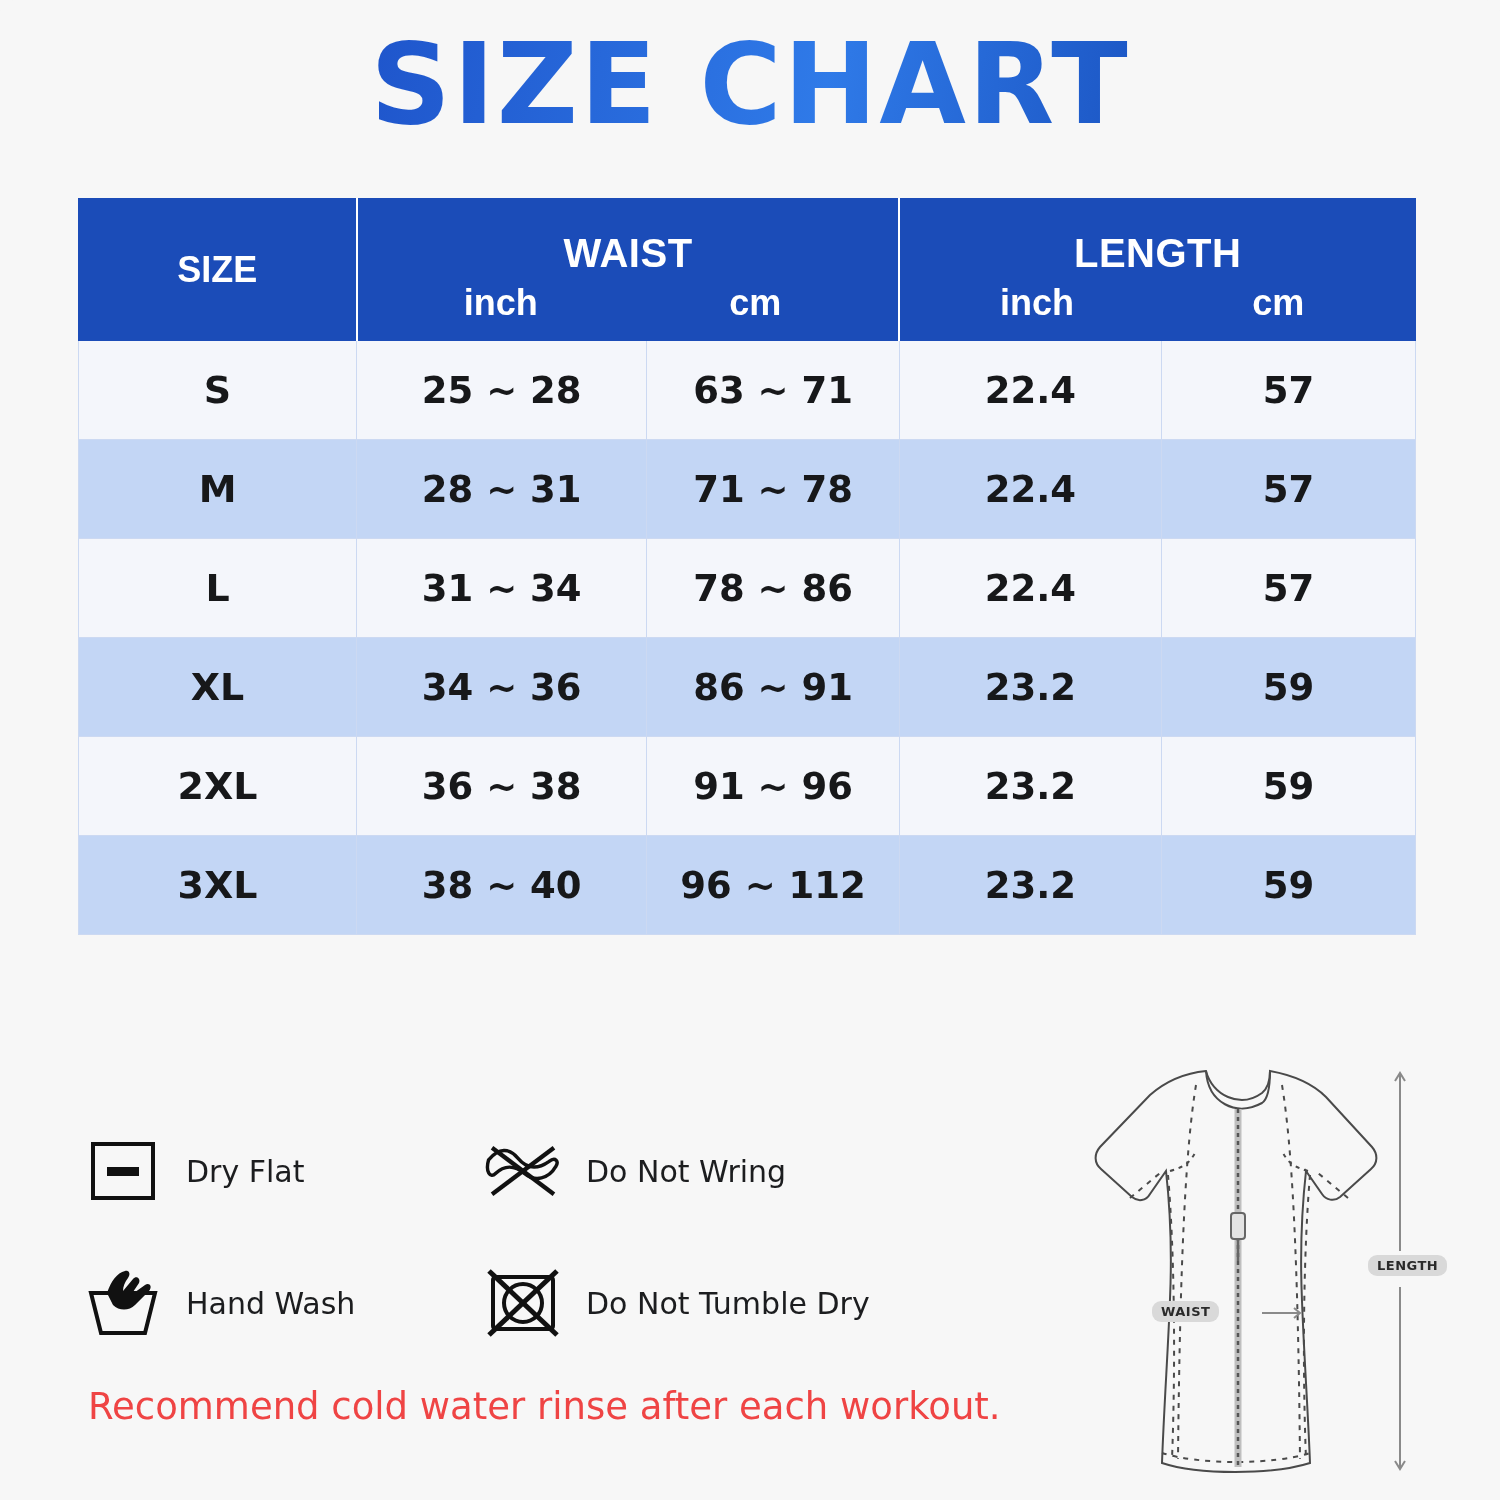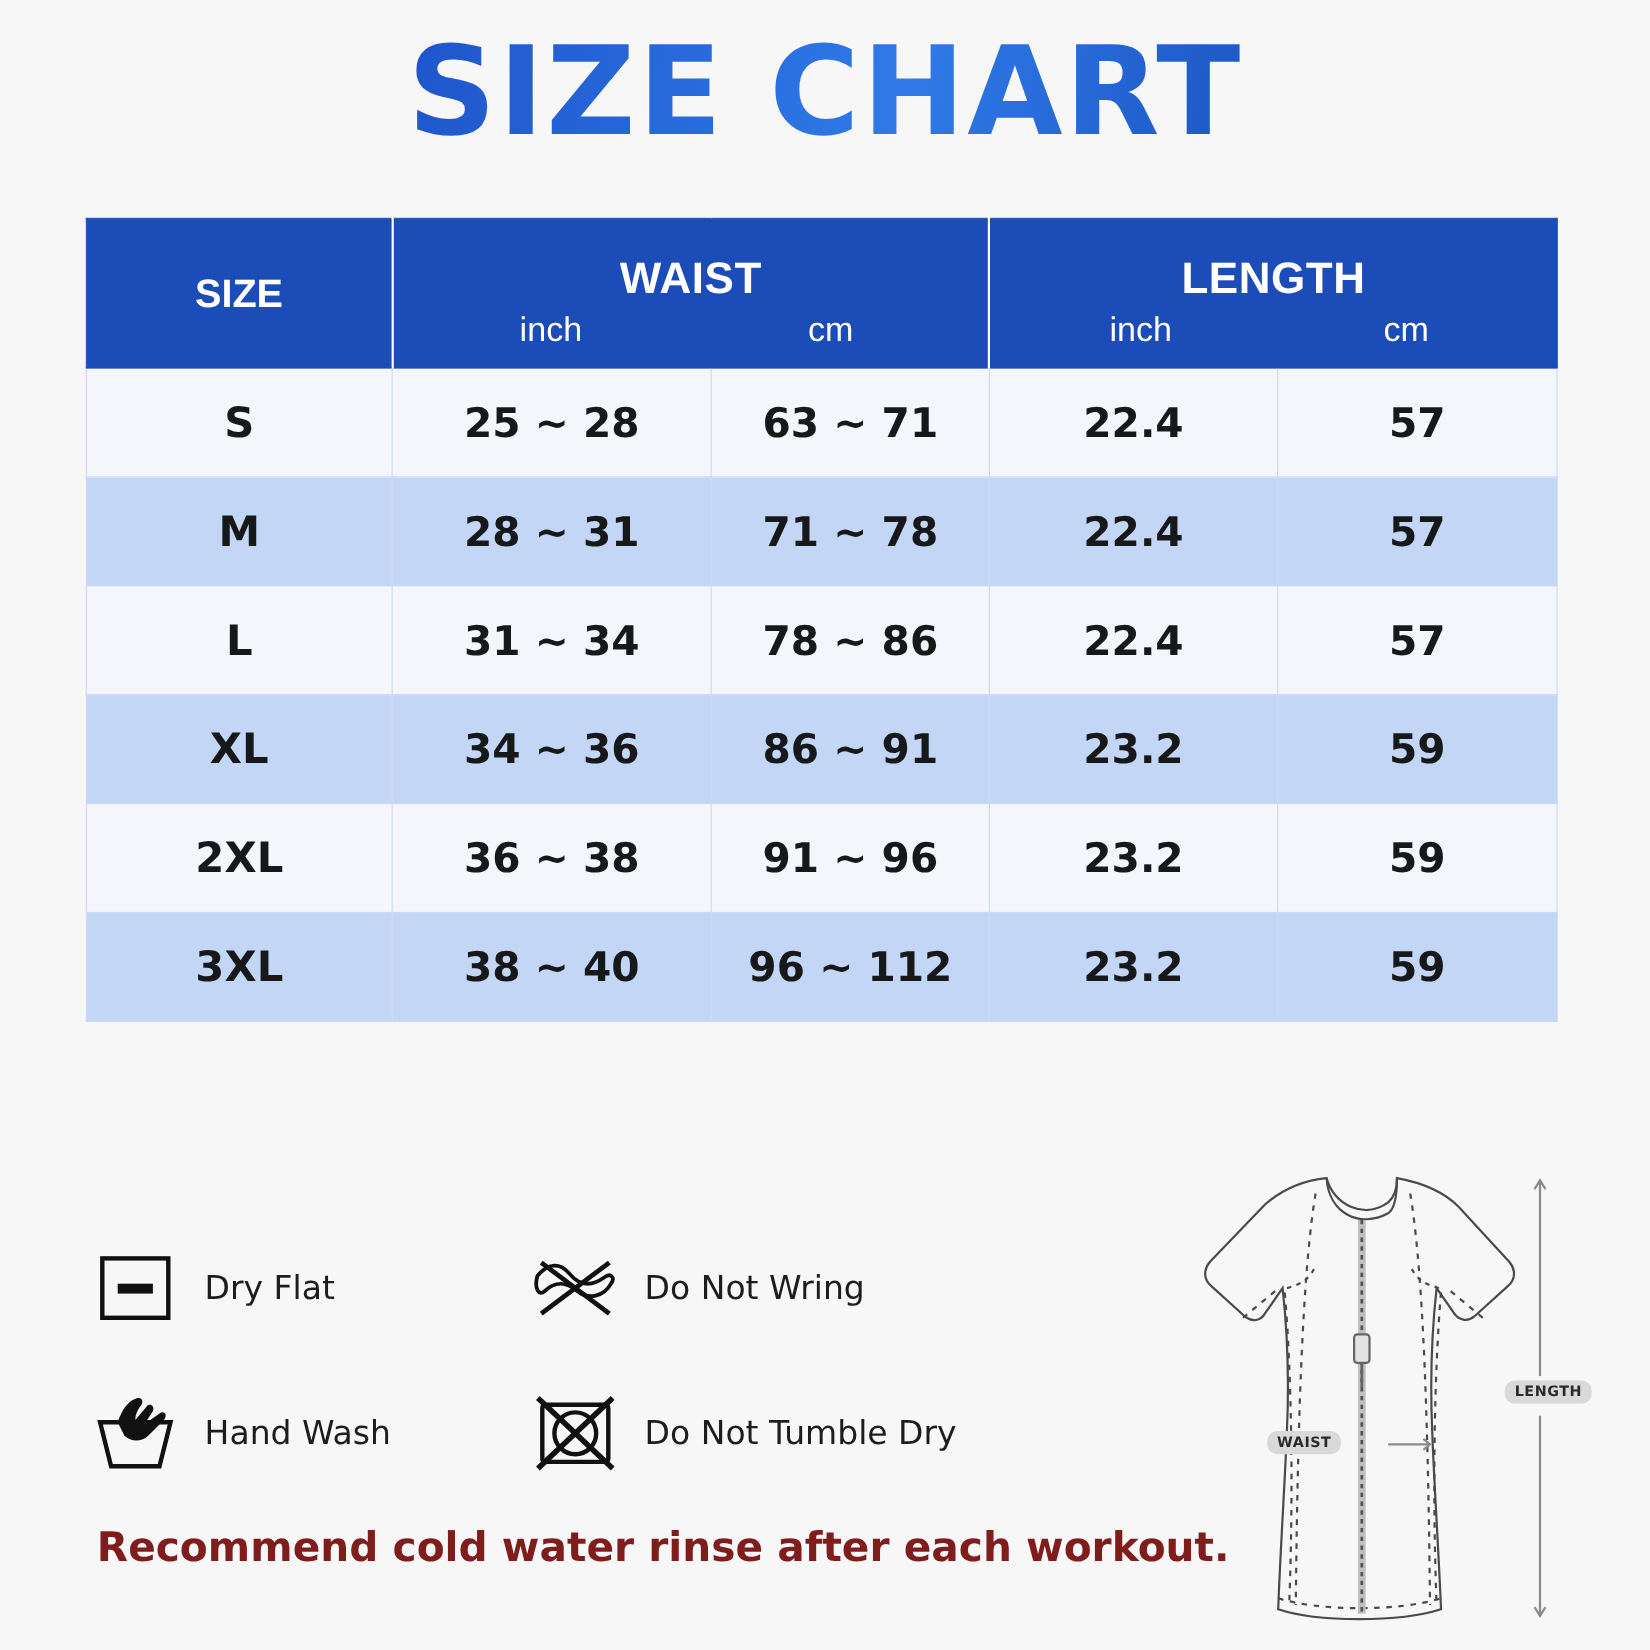--- a/index.html
+++ b/index.html
@@ -64,22 +64,22 @@
     text-align: center;
     letter-spacing: .5px;
   }
   .grp-units {
     display: flex;
     margin-top: 6px;
   }
   .grp-units span {
     flex: 1;
     text-align: center;
-    font-size: 31px;
-    font-weight: 400;
+    font-size: 36px;
+    font-weight: 700;
   }
   .th-group {
     border-right: 2px solid #ffffff !important;
   }
   .th-group.last { border-right: 1px solid #1b4cb8 !important; }
 
   tbody td {
     height: 99px;
     text-align: center;
     font-size: 37px;
@@ -118,22 +118,22 @@
     font-size: 30px;
     color: #1c1d1f;
     font-family: "DejaVu Sans", sans-serif;
   }
 
   
   .recommend {
     position: absolute;
     left: 88px; top: 1385px;
     font-size: 37px;
-    font-weight: 700;
-    color: #7f1d1d;
+    font-weight: 400;
+    color: #ef4444;
     font-family: "DejaVu Sans", sans-serif;
   }
 
   
   .garment {
     position: absolute;
     right: 40px; top: 1055px;
     width: 460px; height: 430px;
   }
   .tag {

